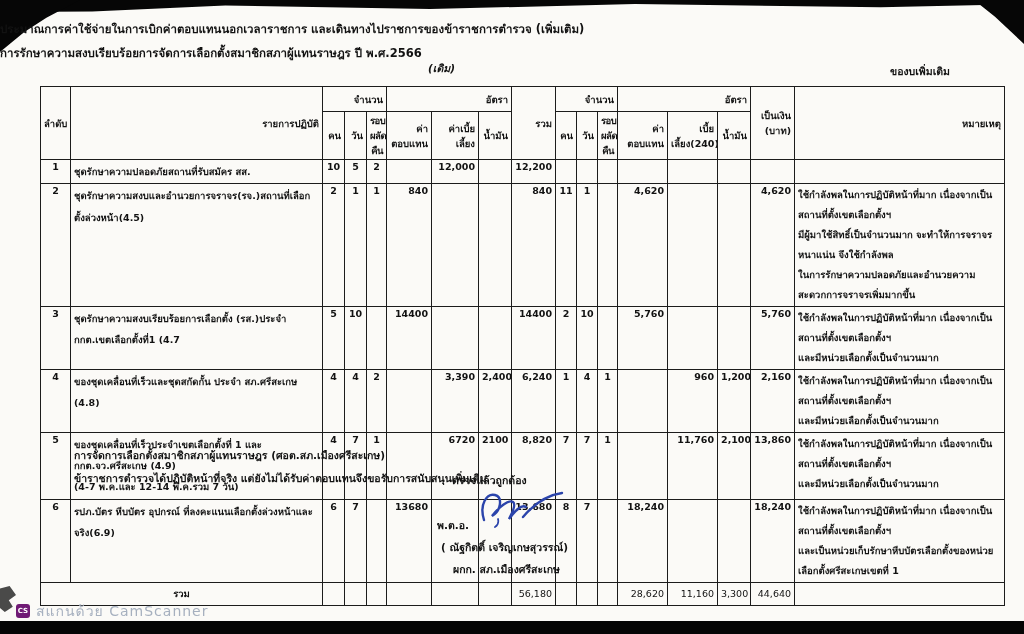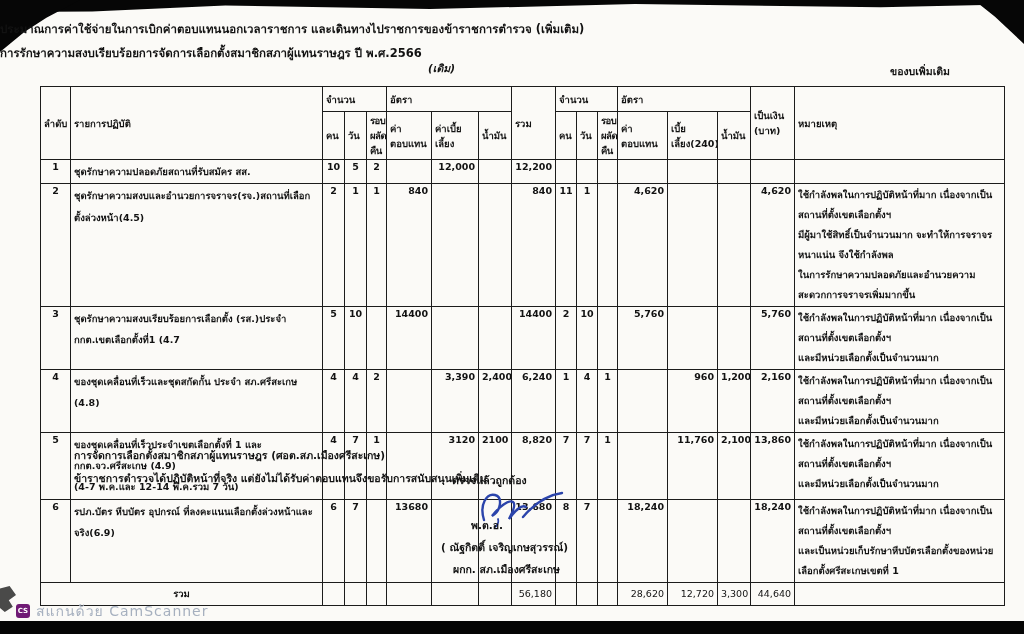--- a/index.html
+++ b/index.html
@@ -26,40 +26,40 @@
   .grp-add{left:842px;top:63px;margin-left:48px;}
   
   table.main{
     position:absolute;left:40px;top:86px;width:965px;
     border-collapse:collapse;table-layout:fixed;
   }
   table.main th,table.main td{
     border:1px solid #1c1c1c;padding:1px 3px;font-size:9.5px;overflow:hidden;
   }
   table.main{border:1.5px solid #111;}
-  thead th{font-weight:bold;text-align:left;vertical-align:middle;font-size:10px;padding:2px 1px;}
+  thead th{font-weight:bold;text-align:right;vertical-align:middle;font-size:10px;padding:2px 1px;}
   thead tr.h1 th{height:22px;}
   thead tr.h2 th{height:20px;}
   th.tiny{font-size:5.5px;padding:0;letter-spacing:-0.5px;}
   th.money-head{line-height:1.6;}
   tbody td{vertical-align:top;font-weight:bold;}
   .col-no,.col-o_person,.col-o_day,.col-o_shift,.col-a_person,.col-a_day,.col-a_shift{text-align:center;}
   .col-o_comp,.col-o_allow,.col-o_fuel,.col-o_total,.col-a_comp,.col-a_allow,.col-a_fuel,.col-a_money{text-align:right;}
   .col-item{text-align:left;white-space:pre-line;line-height:2.25;padding-left:4px;}
   .col-remark{text-align:left;white-space:pre-line;line-height:2.1;padding-left:5px;font-size:9.5px;}
   tr.total-row td{height:20px;vertical-align:middle;}
   td.total-label{text-align:center;font-weight:bold;}
   
   .foot-line{position:absolute;font-weight:bold;font-size:10.5px;white-space:nowrap;}
   .f1{left:74px;top:424px;}
   .f2{left:74px;top:447px;}
   .f3{left:74px;top:470px;}
   .verified{left:452px;top:472px;}
   .sig{position:absolute;left:468px;top:486px;}
-  .rank{left:437px;top:517px;margin-left:34px;}
+  .rank{left:437px;top:517px;}
   .name{left:441px;top:539px;}
   .position{left:453px;top:561px;}
   
   .watermark{position:absolute;left:16px;top:600px;display:flex;align-items:center;gap:6px;}
   .cs-badge{width:14px;height:14px;background:#701a75;color:#fff;font-size:7px;border-radius:3px;
     display:flex;align-items:center;justify-content:center;font-weight:bold;}
   .scan-text{color:#a6b0bf;font-size:14px;letter-spacing:1px;}
 </style>
 </head>
 <body>
@@ -207,21 +207,21 @@
 และมีหน่วยเลือกตั้งเป็นจำนวนมาก</td>
         </tr>
         <tr>
           <td class="col-no">5</td>
           <td class="col-item">ของชุดเคลื่อนที่เร็วประจำเขตเลือกตั้งที่ 1 และ กกต.จว.ศรีสะเกษ (4.9)
 (4-7 พ.ค.และ 12-14 พ.ค.รวม 7 วัน)</td>
           <td class="col-o_person">4</td>
           <td class="col-o_day">7</td>
           <td class="col-o_shift">1</td>
           <td class="col-o_comp"></td>
-          <td class="col-o_allow">3120</td>
+          <td class="col-o_allow">6720</td>
           <td class="col-o_fuel">2100</td>
           <td class="col-o_total">8,820</td>
           <td class="col-a_person">7</td>
           <td class="col-a_day">7</td>
           <td class="col-a_shift">1</td>
           <td class="col-a_comp"></td>
           <td class="col-a_allow">11,760</td>
           <td class="col-a_fuel">2,100</td>
           <td class="col-a_money">13,860</td>
           <td class="col-remark">ใช้กำลังพลในการปฏิบัติหน้าที่มาก เนื่องจากเป็นสถานที่ตั้งเขตเลือกตั้งฯ
@@ -255,21 +255,21 @@
         <td></td>
         <td></td>
         <td></td>
         <td></td>
         <td></td>
         <td class="col-o_total">56,180</td>
         <td></td>
         <td></td>
         <td></td>
         <td class="col-a_comp">28,620</td>
-        <td class="col-a_allow">12,720</td>
+        <td class="col-a_allow">11,160</td>
         <td class="col-a_fuel">3,300</td>
         <td class="col-a_money">44,640</td>
         <td></td>
       </tr>
     </tfoot>
   </table>
 
   <div class="foot-line f3">ข้าราชการตำรวจได้ปฏิบัติหน้าที่จริง แต่ยังไม่ได้รับค่าตอบแทนจึงขอรับการสนับสนุนเพิ่มเติม</div>
   <div class="foot-line f2">การจัดการเลือกตั้งสมาชิกสภาผู้แทนราษฎร (ศอต.สภ.เมืองศรีสะเกษ)</div>
 

